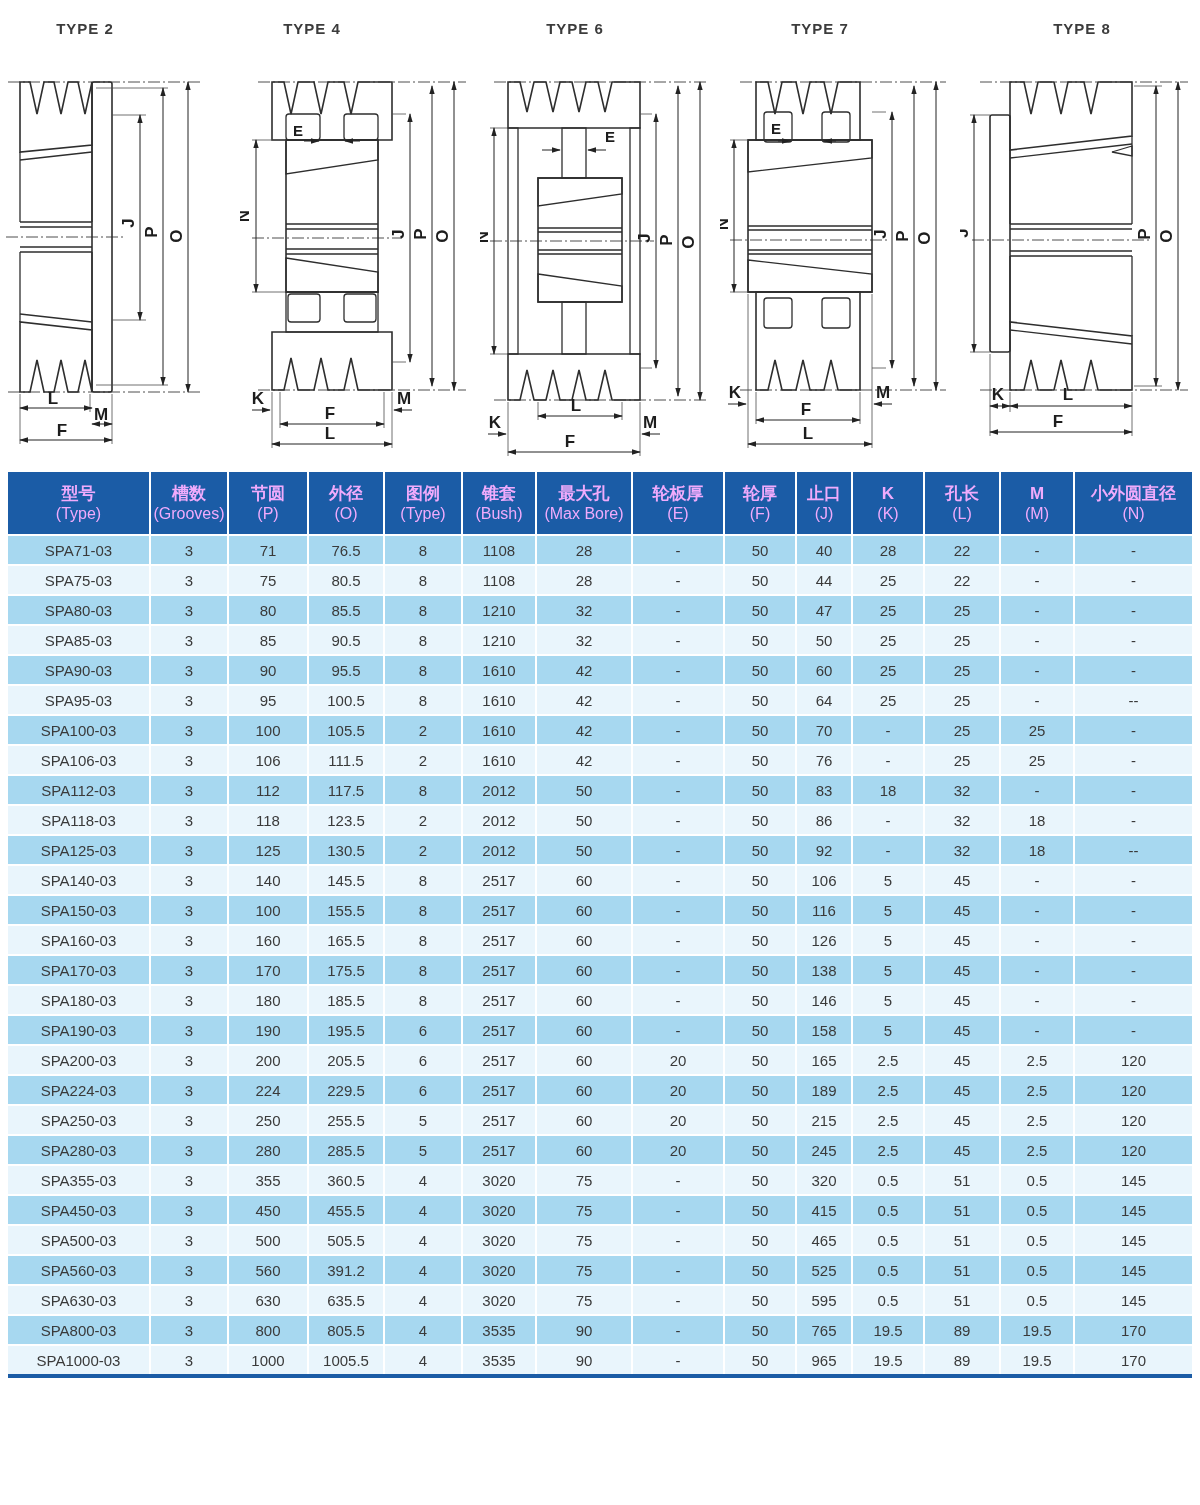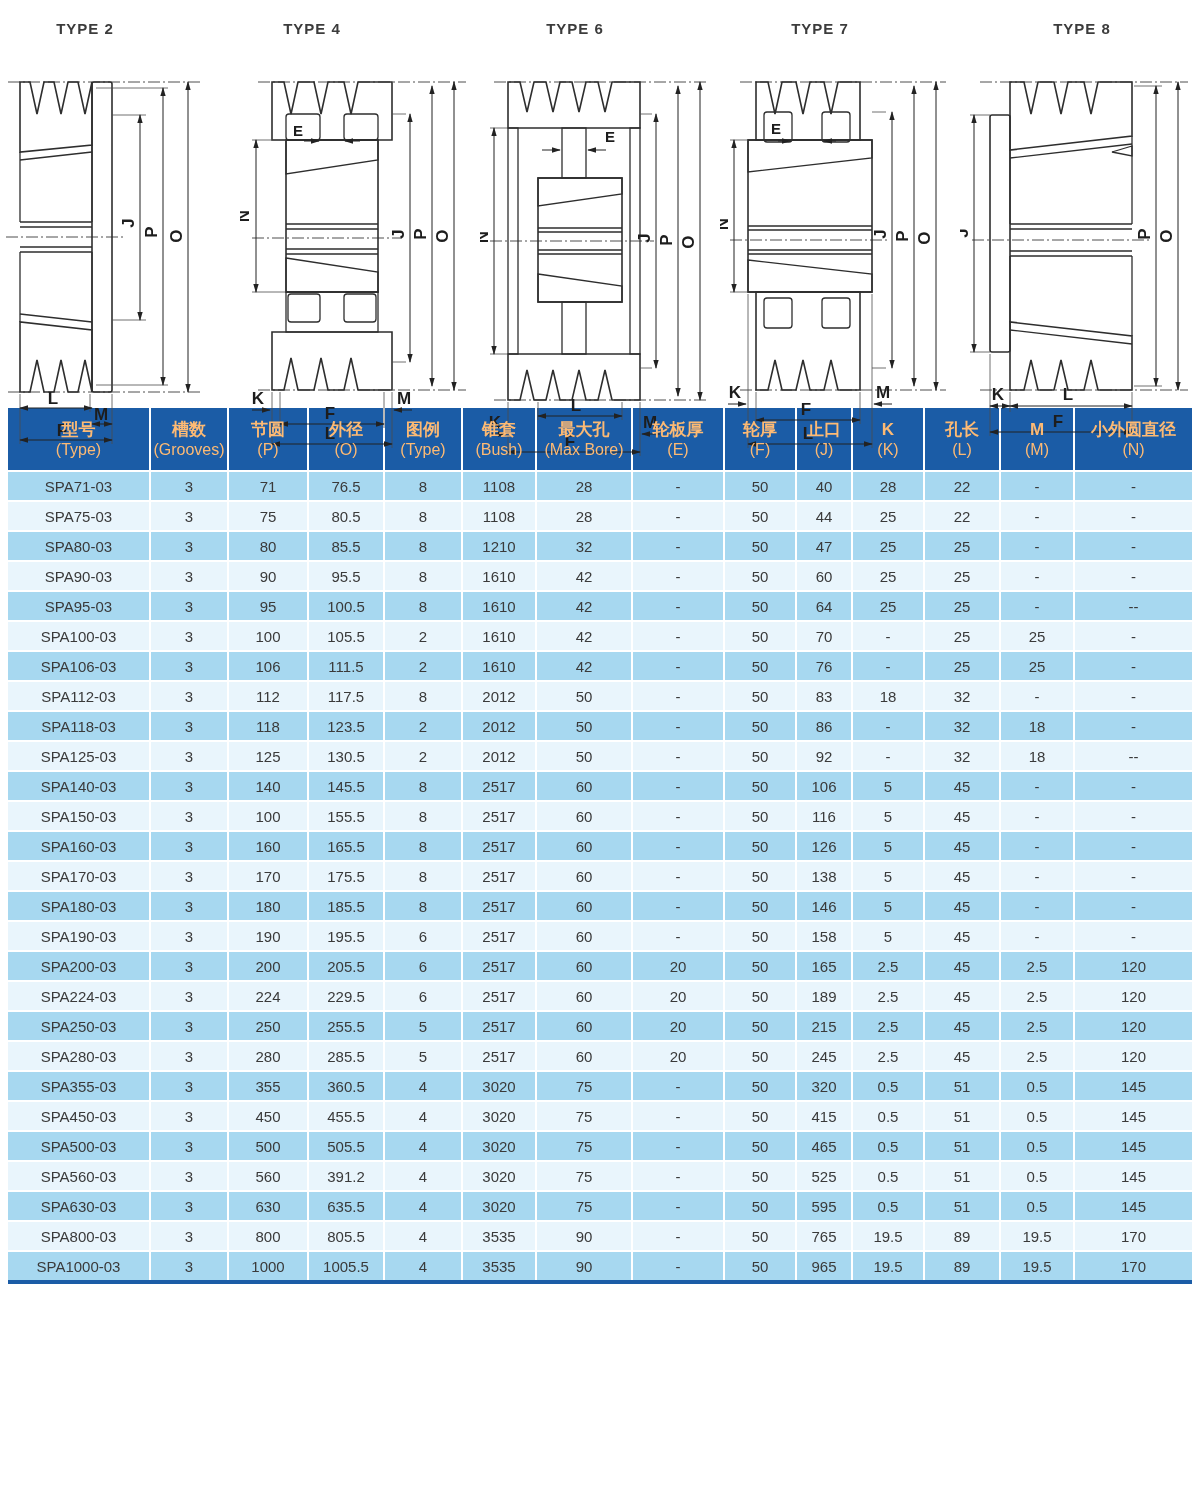--- a/index.html
+++ b/index.html
@@ -1,33 +1,33 @@
 <!DOCTYPE html>
 <html><head>
 <meta charset="utf-8">
 <style>
   html,body{margin:0;padding:0}
   body{
     width:1200px;height:1505px;background:#ffffff;overflow:hidden;
     font-family:"Liberation Sans",sans-serif;
   }
-  .drawings{display:flex;height:408px;background:#fff}
+  .drawings{display:flex;height:472px;background:#fff}
   svg.draw{display:block;flex:0 0 240px}
   .ttl{font:bold 15px "Liberation Sans",sans-serif;fill:#3c3c3c;letter-spacing:1px}
   .lbl{font:bold 17px "Liberation Sans",sans-serif;fill:#1d1d1d}
   .elbl{font:bold 15px "Liberation Sans",sans-serif;fill:#1d1d1d}
   .out{stroke:#2e2e2e;stroke-width:1.6;fill:none}
   .thin{stroke:#2e2e2e;stroke-width:1.3;fill:none}
   .dim{stroke:#222;stroke-width:1;fill:none}
   .ext{stroke:#4c4c4c;stroke-width:.8;fill:none}
   .cl{stroke:#3a3a3a;stroke-width:.9;fill:none;stroke-dasharray:12 3 2 3}
   .tablewrap{padding:0 8px}
   table{table-layout:fixed;border-collapse:collapse;width:1184px;border-bottom:4px solid #1b5ca6}
   thead th{
-    background:#1b5ca6;color:#fdba74;height:62px;padding:0;vertical-align:middle;
+    background:#1b5ca6;color:#f0abfc;height:62px;padding:0;vertical-align:middle;
     border-right:2px solid #ffffff;border-bottom:2px solid #ffffff;
   }
   thead th:last-child{border-right:none}
   th .zh{font-size:17px;font-weight:bold;line-height:1.3}
   th .en{font-size:16px;font-weight:normal;line-height:1.15}
   tbody td{
     height:28px;padding:0;text-align:center;font-size:15px;color:#3a3a3a;
     border-right:2px solid rgba(255,255,255,.8);border-bottom:2px solid #ffffff;
     white-space:nowrap;overflow:hidden;
   }
@@ -383,20 +383,36 @@
           <td>32</td>
           <td>-</td>
           <td>50</td>
           <td>47</td>
           <td>25</td>
           <td>25</td>
           <td>-</td>
           <td>-</td>
         </tr>
         <tr>
+          <td>SPA85-03</td>
+          <td>3</td>
+          <td>85</td>
+          <td>90.5</td>
+          <td>8</td>
+          <td>1210</td>
+          <td>32</td>
+          <td>-</td>
+          <td>50</td>
+          <td>50</td>
+          <td>25</td>
+          <td>25</td>
+          <td>-</td>
+          <td>-</td>
+        </tr>
+        <tr>
           <td>SPA90-03</td>
           <td>3</td>
           <td>90</td>
           <td>95.5</td>
           <td>8</td>
           <td>1610</td>
           <td>42</td>
           <td>-</td>
           <td>50</td>
           <td>60</td>

